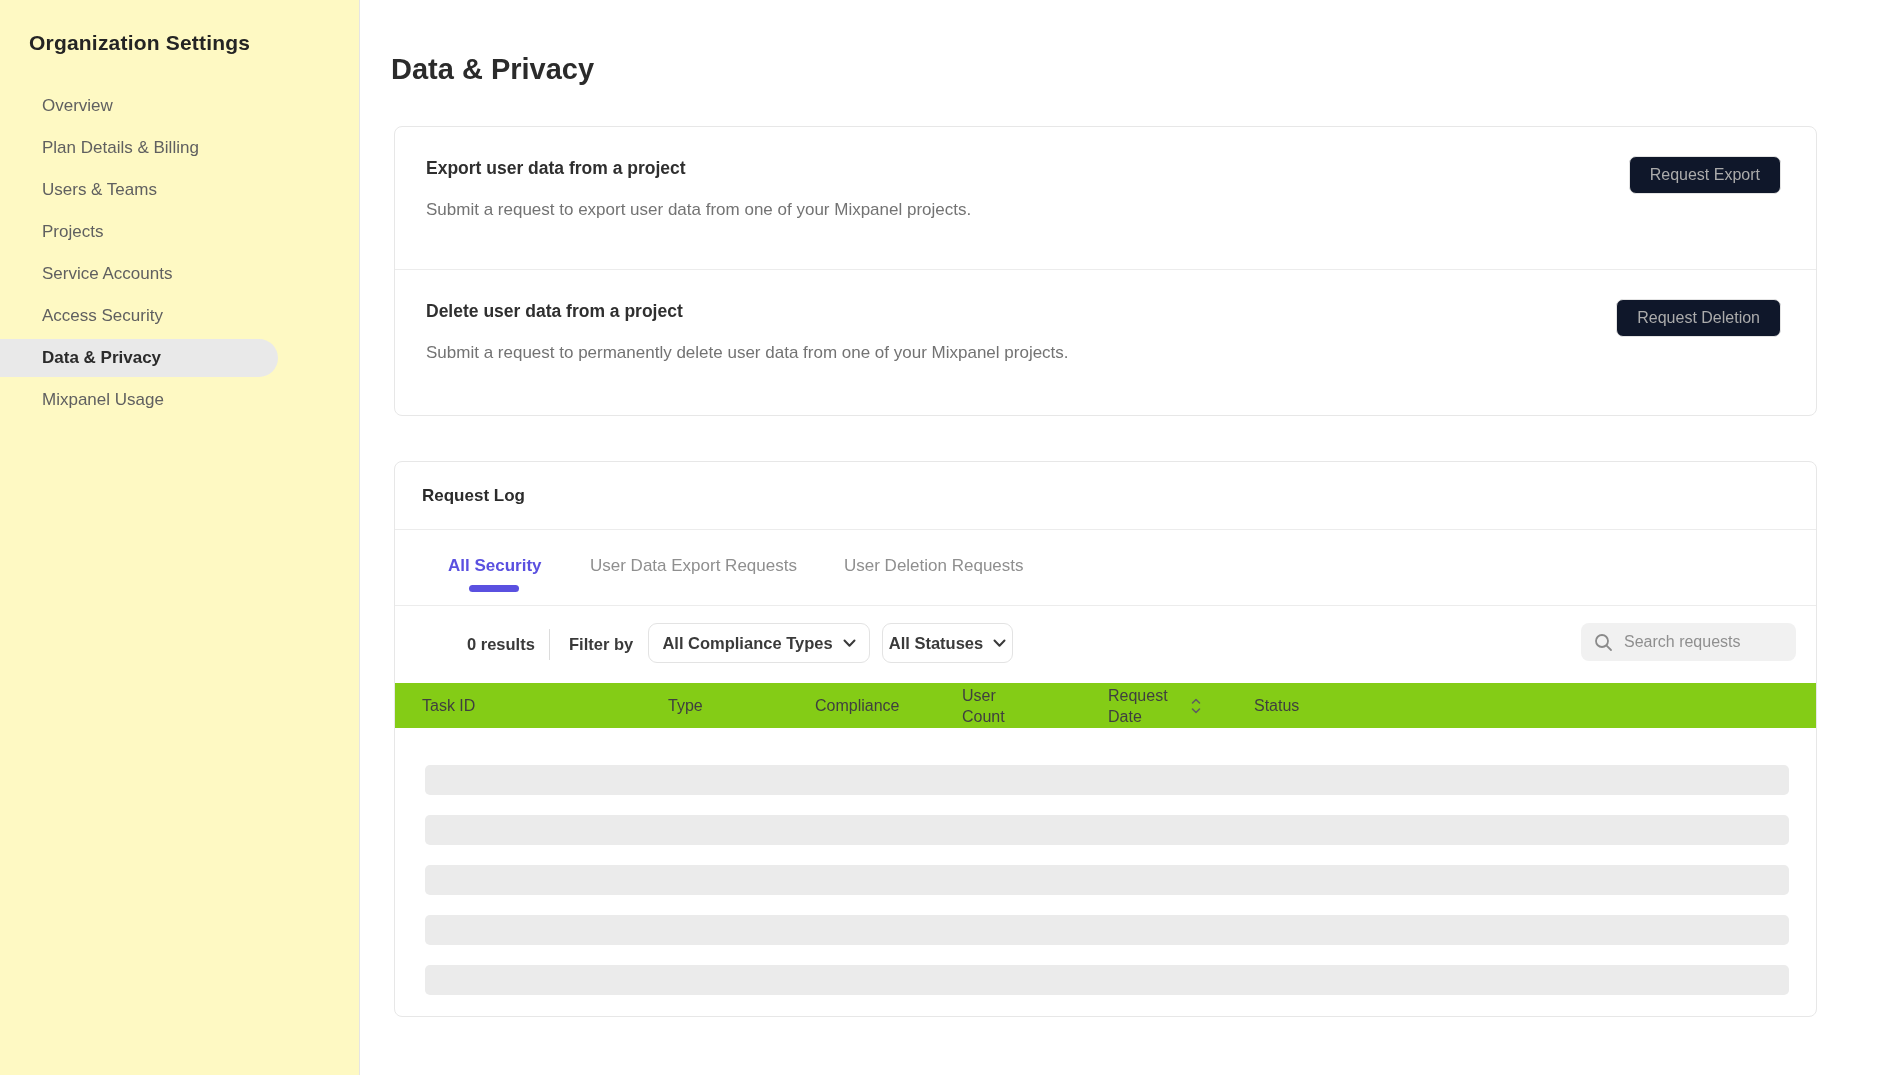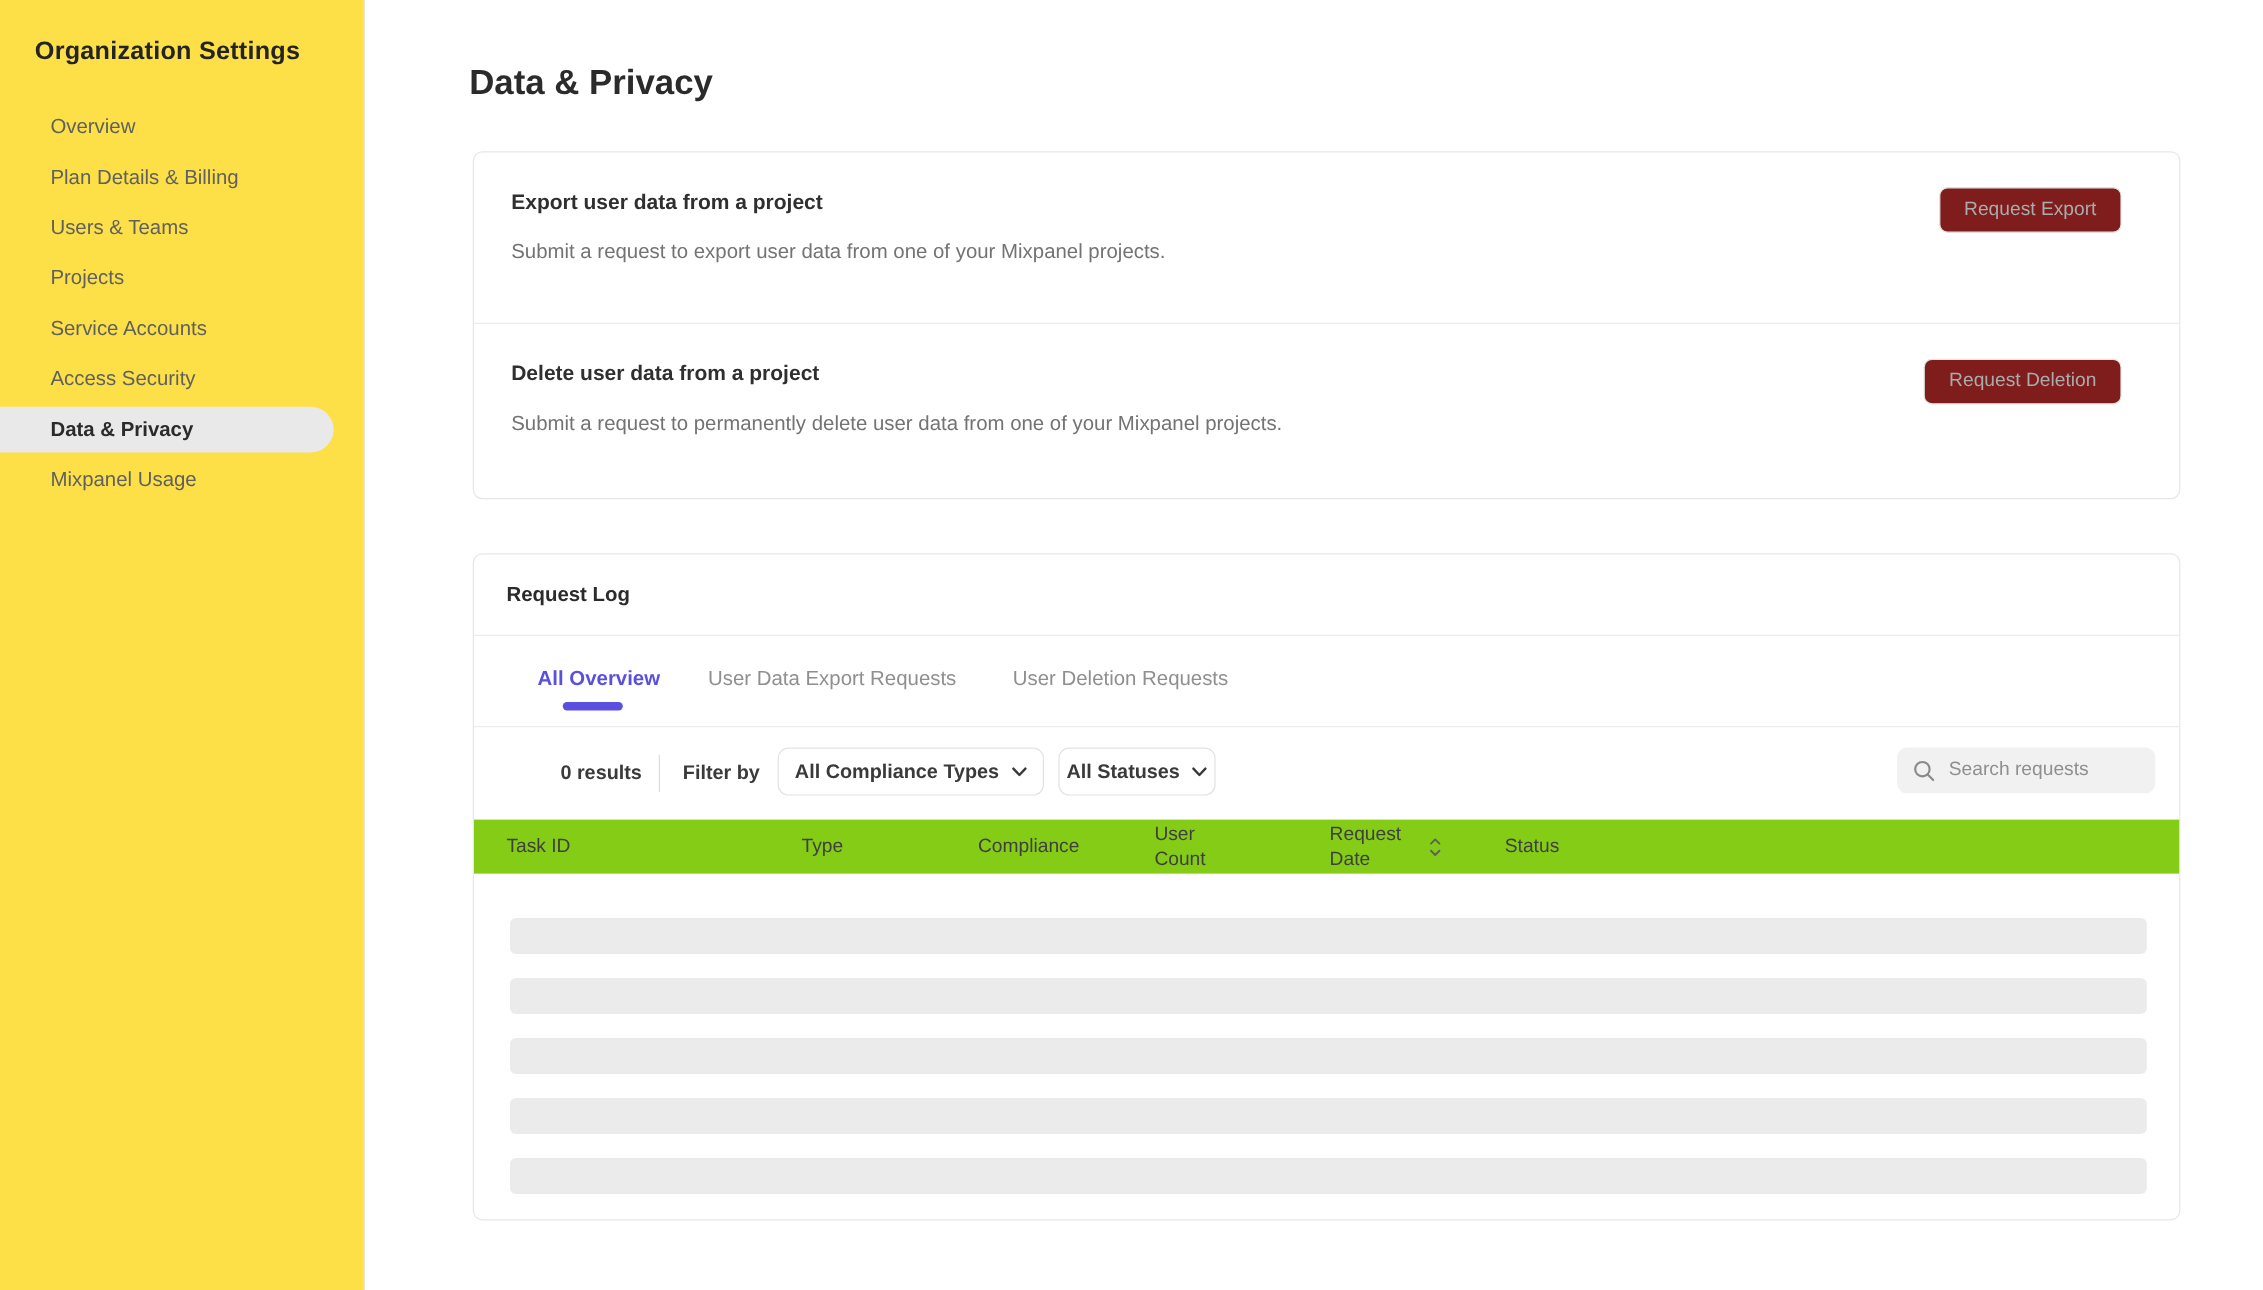--- a/index.html
+++ b/index.html
@@ -10,22 +10,22 @@
     width: 1886px;
     height: 1075px;
     background: #ffffff;
     overflow: hidden;
   }
 
   
   .sidebar {
     position: absolute;
     left: 0; top: 0; bottom: 0;
-    width: 304px;
-    background: #fde047;
+    width: 360px;
+    background: #fef9c3;
     border-right: 1px solid #e5e5e5;
   }
   .sidebar-title {
     position: absolute;
     left: 29px; top: 31px;
     font-size: 21px;
     font-weight: 700;
     color: #242424;
     letter-spacing: 0.2px;
   }
@@ -86,24 +86,24 @@
     color: #2f2f2f;
   }
   .section-desc {
     position: absolute;
     left: 31px; top: 73px;
     font-size: 17px;
     color: #737373;
   }
   .ghost-button {
     position: absolute;
-    right: 48px; top: 29px;
+    right: 35px; top: 29px;
     height: 38px;
     padding: 0 20px;
-    background: #7f1d1d;
+    background: #0f172a;
     border: 1px solid #e4e4e4;
     border-radius: 7px;
     font-family: "Liberation Sans", sans-serif;
     font-size: 16px;
     color: #ababab;
     display: flex;
     align-items: center;
     cursor: default;
   }
 
@@ -268,21 +268,21 @@
         <div class="section-title">Delete user data from a project</div>
         <div class="section-desc">Submit a request to permanently delete user data from one of your Mixpanel projects.</div>
         <button class="ghost-button">Request Deletion</button>
       </div>
     </div>
 
     <div class="card log-card">
       <div class="log-header">Request Log</div>
 
       <div class="tabs-row">
-        <div class="tab tab-1 active">All Overview</div>
+        <div class="tab tab-1 active">All Security</div>
         <div class="tab tab-2">User Data Export Requests</div>
         <div class="tab tab-3">User Deletion Requests</div>
         <div class="tab-underline"></div>
       </div>
 
       <div class="filter-row">
         <div class="results-count">0 results</div>
         <div class="filter-vdivider"></div>
         <div class="filter-by-label">Filter by</div>
 

